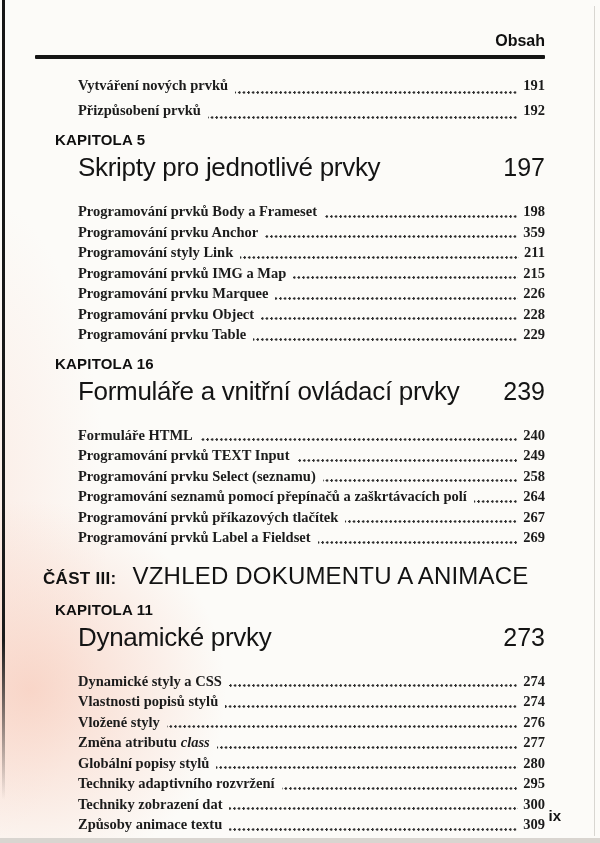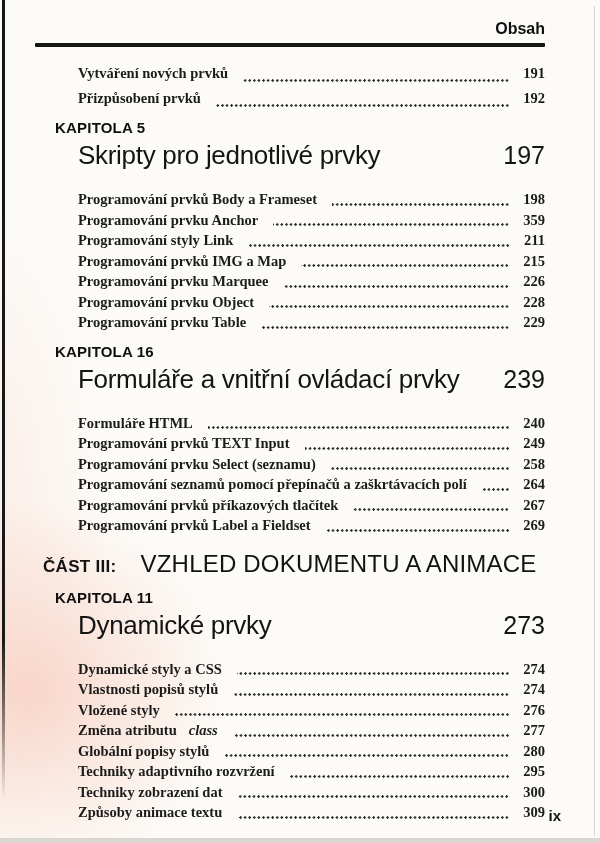--- a/index.html
+++ b/index.html
@@ -26,31 +26,31 @@
     position:absolute; right:5px; top:6px; width:1px; height:830px;
     background:rgba(172,169,161,0.45);
   }
   .edge-bottom {
     position:absolute; left:0; bottom:0; width:100%; height:5px;
     background:#d9d5d0;
   }
   .content { position:absolute; left:55px; right:55px; top:0; }
 
   .header {
-    padding-top:20px; text-align:right;
+    padding-top:32px; text-align:right;
     font-family:"Liberation Sans", sans-serif;
     font-weight:700; font-size:16px; line-height:18px; color:#101010;
   }
   .rule { margin-top:5px; margin-left:-20px; height:4px; background:#151515; border-radius:1px; }
 
   .pre-entries { margin-top:14px; margin-left:23px; }
   .row {
     display:flex; align-items:baseline;
     font-size:14.5px; font-weight:700; color:#1b1b1b;
-    line-height:20.5px; white-space:nowrap;gap:8px;
+    line-height:20.5px; white-space:nowrap;
   }
   .pre-entries .row { line-height:25px; }
   .lbl { white-space:nowrap; }
   .lbl-it { font-style:italic; margin-left:4px; }
   .lbl-it:empty { display:none; margin:0; }
   .leader {
     flex:1 1 auto; min-width:10px;
     align-self:flex-end; margin:0 5px 4px 7px; height:3px;
     background-image:radial-gradient(circle at 1.5px 1.5px, #2e2e2e 1.05px, rgba(0,0,0,0) 1.4px);
     background-size:4.6px 3px; background-repeat:repeat-x; background-position:right bottom;
@@ -68,21 +68,21 @@
     display:flex; justify-content:space-between; align-items:center;
     margin-left:23px; margin-top:3px; line-height:30px;
     font-family:"Liberation Sans", sans-serif; color:#141414;
   }
   .chapter-title { font-size:26px; font-weight:400; letter-spacing:-0.3px; }
   .chapter-page  { font-size:25px; font-weight:400; }
   .entries { margin-left:23px; margin-top:19px; }
 
   .part-heading {
     margin:14px 0 0 -12px;
-    display:flex; align-items:baseline; gap:24px;
+    display:flex; align-items:baseline; gap:16px;
     font-family:"Liberation Sans", sans-serif; color:#121212;
     line-height:28px;
   }
   .part-kicker { font-weight:700; font-size:17px; letter-spacing:0.3px; }
   .part-title  { font-weight:400; font-size:24px; letter-spacing:0.2px; white-space:nowrap; }
 
   .footer {
     position:absolute; right:39px; bottom:19px;
     font-family:"Liberation Sans", sans-serif;
     font-weight:700; font-size:15px; color:#111;

